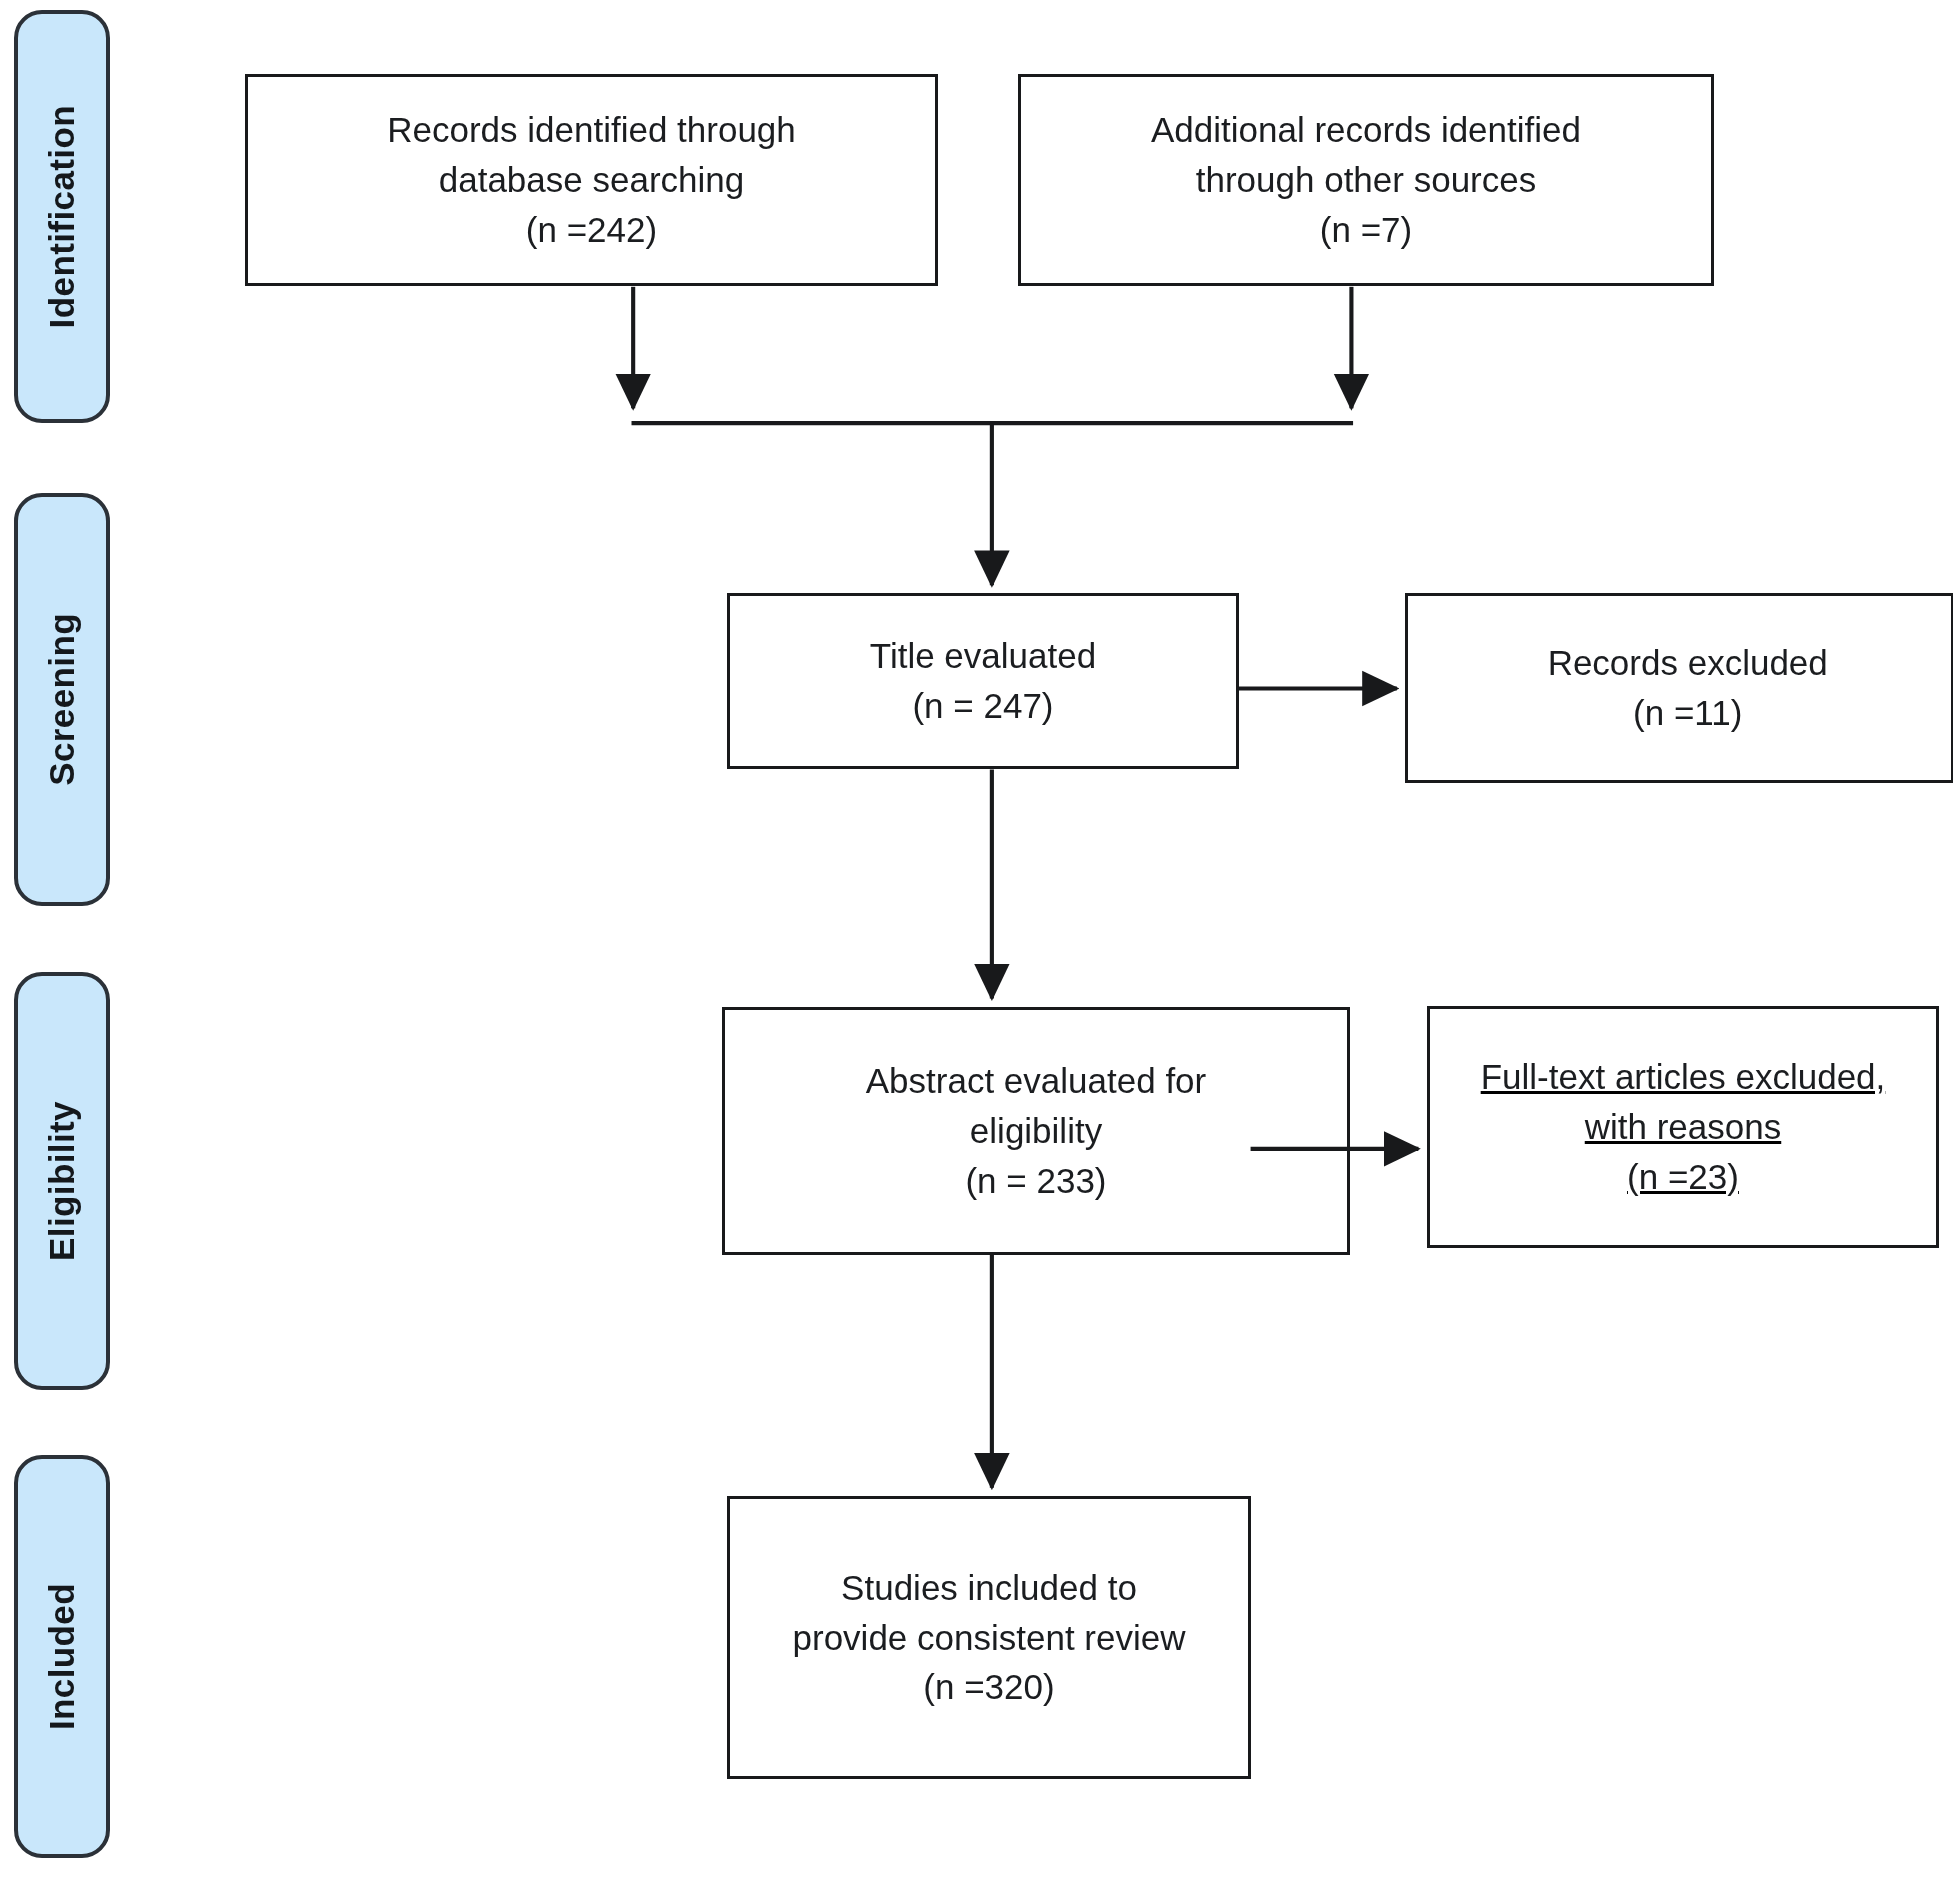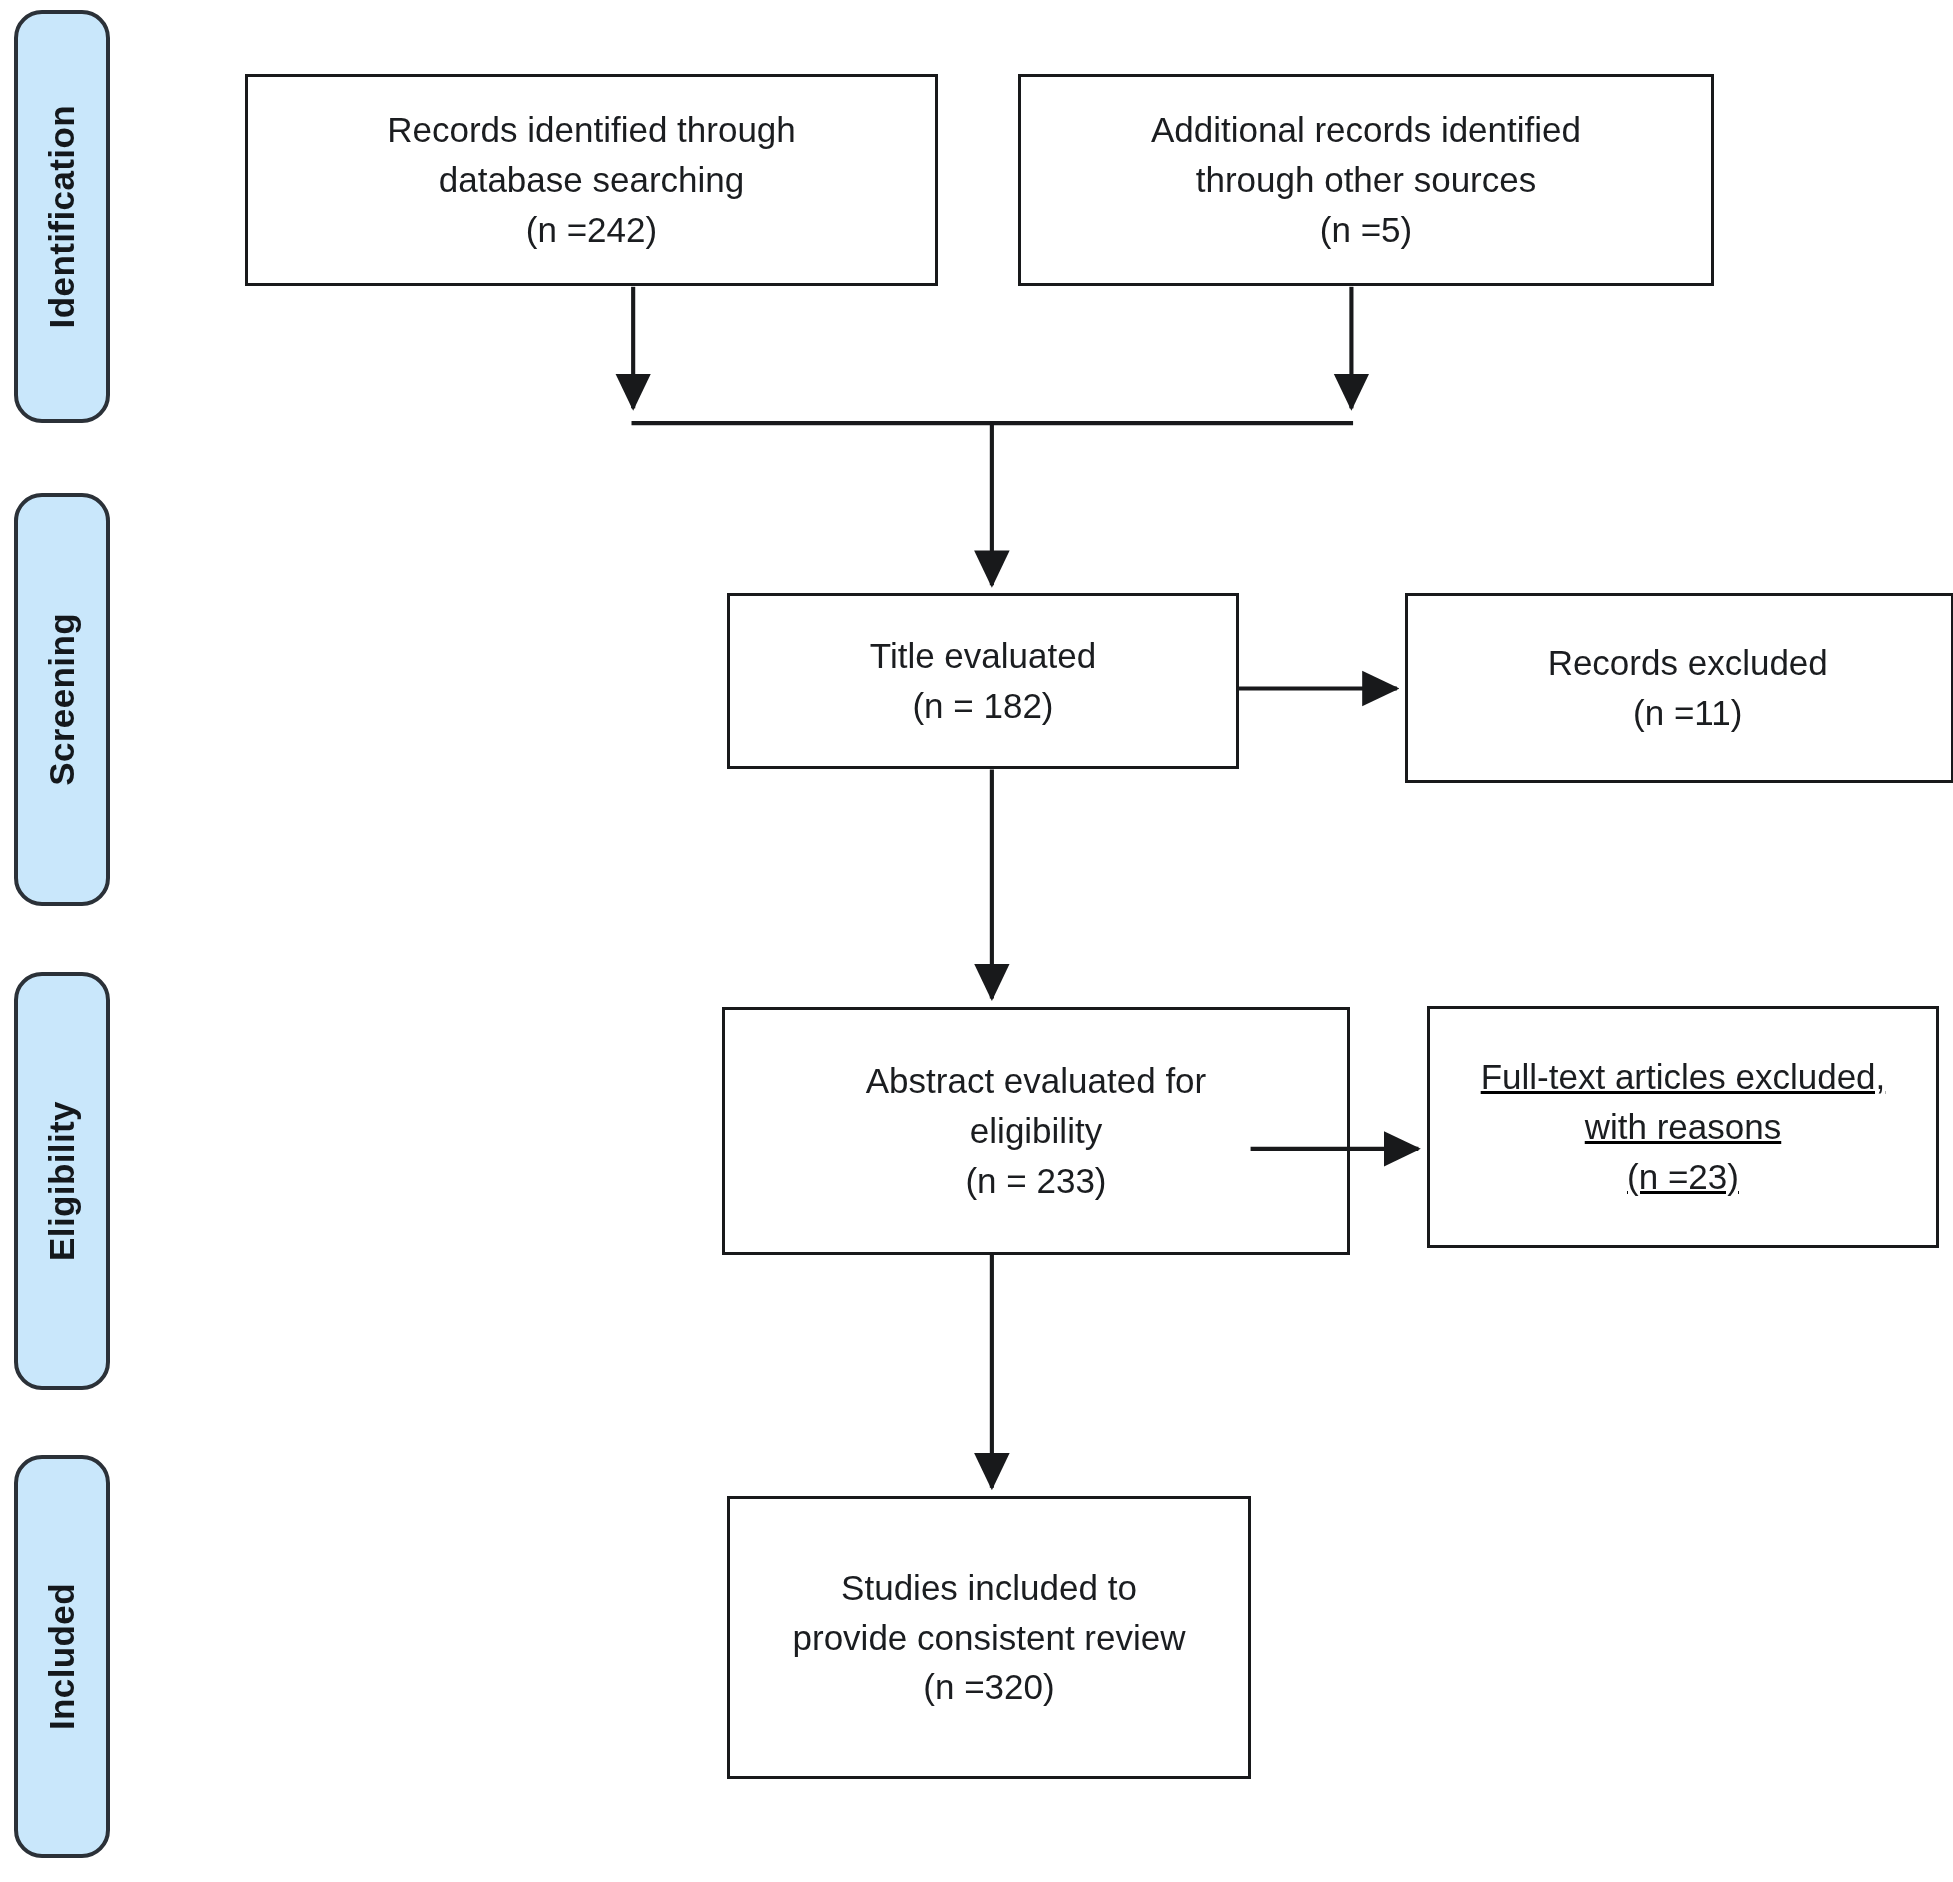--- a/index.html
+++ b/index.html
@@ -90,26 +90,26 @@
 
   <div class="pbox" style="left:245px; top:74px; width:693px; height:212px;">
     <div class="pbox-text">Records identified through
 database searching
 (n =242)</div>
   </div>
 
   <div class="pbox" style="left:1018px; top:74px; width:696px; height:212px;">
     <div class="pbox-text">Additional records identified
 through other sources
-(n =5)</div>
+(n =7)</div>
   </div>
 
   <div class="pbox" style="left:727px; top:593px; width:512px; height:176px;">
     <div class="pbox-text">Title evaluated
-(n =  182)</div>
+(n =  247)</div>
   </div>
 
   <div class="pbox" style="left:1405px; top:593px; width:549px; height:190px;padding-left:28px;">
     <div class="pbox-text">Records excluded
 (n =11)</div>
   </div>
 
   <div class="pbox" style="left:722px; top:1007px; width:628px; height:248px;">
     <div class="pbox-text">Abstract evaluated for
 eligibility

